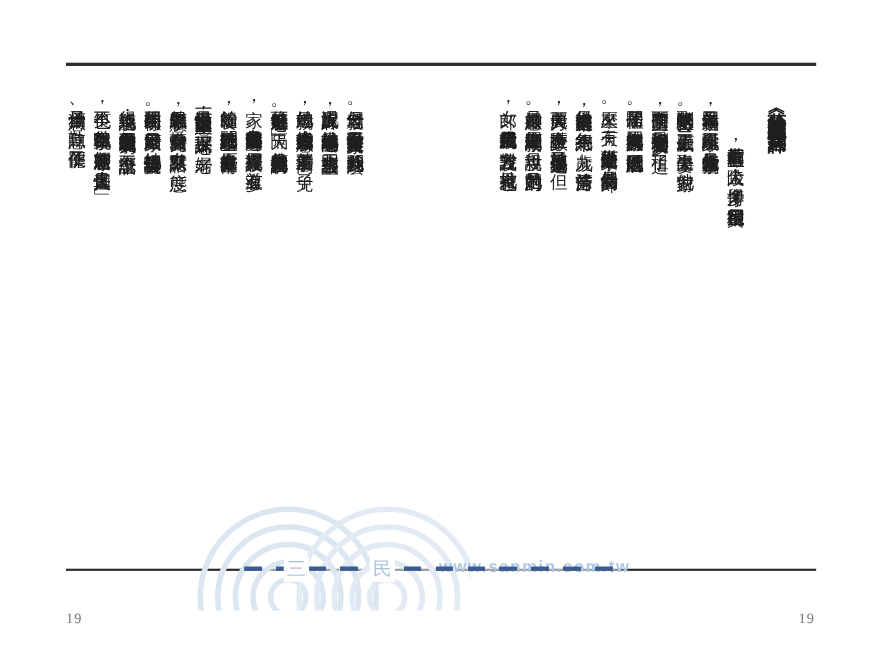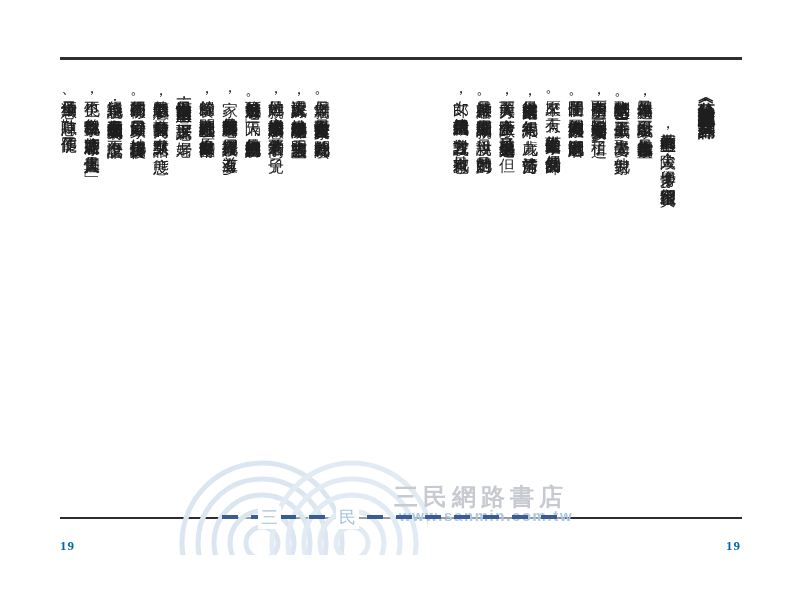--- a/index.html
+++ b/index.html
@@ -10,21 +10,21 @@
   .rule-bottom{top:517px;height:2px;
     background:linear-gradient(to right,#2e2e2e 0,#2e2e2e 23%,#9b9b9b 25%,#9b9b9b 73%,#2e2e2e 75%,#2e2e2e 100%);}
   
   .vtext{position:absolute;top:88px;writing-mode:vertical-rl;color:#1f1f1f;z-index:3;}
   .vtext .col{height:430px;line-height:23px;font-size:16px;letter-spacing:0.4px;}
   .right-page{right:82px;}
   .left-page{left:58px;}
   .title-col{font-weight:700;font-size:17px;letter-spacing:1.2px;height:430px;line-height:24px;
              margin-left:14px;margin-block-end:14px;}
   .indent{text-indent:33px;}
-  .pagenum{position:absolute;top:538px;font-size:13px;color:#0369a1;letter-spacing:1px;z-index:3;font-weight:bold;}
+  .pagenum{position:absolute;top:554px;font-size:13px;color:#737373;letter-spacing:1px;z-index:3;}
   .pagenum-left{left:60px;}
   .pagenum-right{left:726px;}
   
   .wm{position:absolute;z-index:1;}
   .wm-ripples{left:178px;top:425px;width:250px;height:130px;}
   .wm-store{left:394px;top:481px;font-size:24px;font-weight:600;letter-spacing:5px;color:#c7cad1;}
   .wm-url{left:399px;top:507px;font-size:15px;font-weight:700;letter-spacing:1.6px;color:#adc7e3;
           font-family:"Liberation Sans","DejaVu Sans",sans-serif;z-index:2;}
   .wm-dashes{left:222px;top:515px;width:344px;height:4px;z-index:2;
     background:repeating-linear-gradient(to right,#3b5c90 0 16px,rgba(0,0,0,0) 16px 29px);}
@@ -50,21 +50,20 @@
       <circle cx="84" cy="118" r="80"></circle>
     </g>
     <g fill="none" stroke="#e2ebf4" stroke-width="5">
       <circle cx="174" cy="118" r="16"></circle>
         <circle cx="174" cy="118" r="32"></circle>
       <circle cx="174" cy="118" r="48"></circle>
         <circle cx="174" cy="118" r="64"></circle>
       <circle cx="174" cy="118" r="80"></circle>
     </g>
   </svg>
-  <div class="wm wm-store">三民網路書店</div>
   <div class="wm wm-url">www.sanmin.com.tw</div>
   <div class="wm wm-dashes"></div>
   <div class="wm-char wm-char-1">三</div>
   <div class="wm-char wm-char-2">民</div>
 
   <div class="vtext right-page">
     <div class="title-col">蒲松齡《聊齋誌異‧俠女》翻譯</div>
     <div class="col indent">有個姓顧的書生，金陵人。博學多才，家境卻很貧困，</div>
     <div class="col">又因為母親年邁，所以不忍離家，只能每天替人寫字作畫，</div>
     <div class="col">收取酬勞維持生活。顧生二十五歲了，尚未娶妻。他家對</div>

